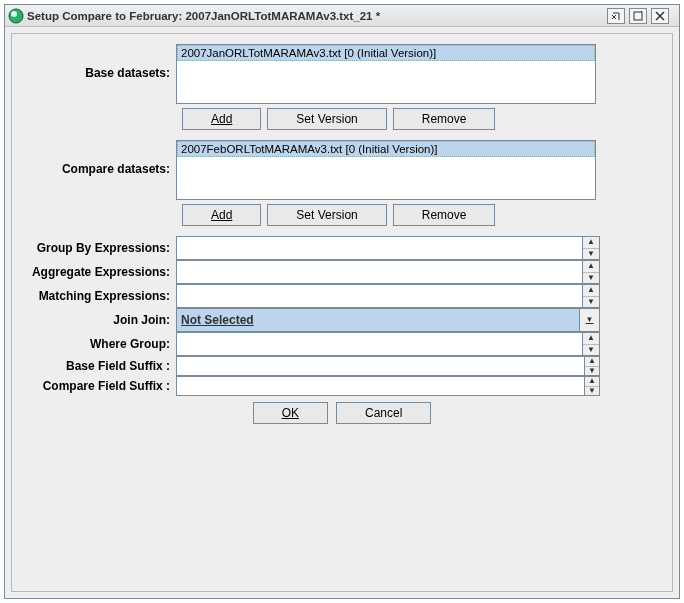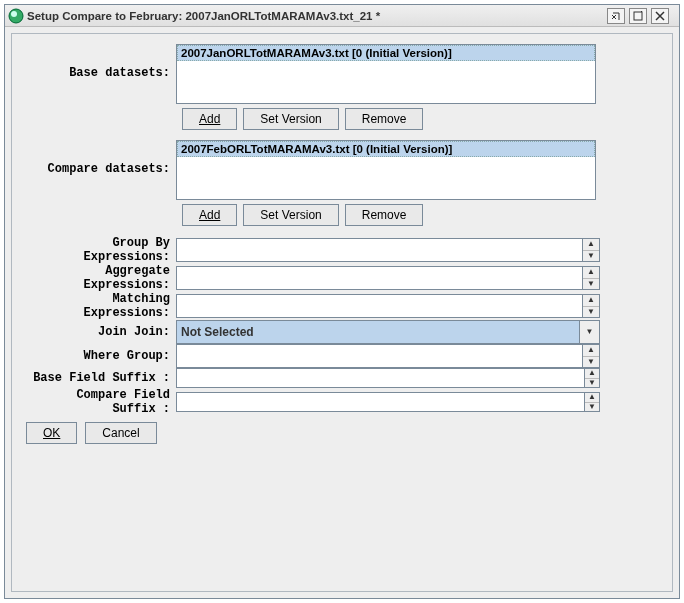--- a/index.html
+++ b/index.html
@@ -72,50 +72,49 @@
     align-items: flex-start;
     margin-bottom: 4px;
   }
   .lbl {
     width: 150px;
     text-align: right;
     padding-right: 6px;
     font-weight: bold;
     font-size: 12px;
     color: #000;
-    font-family: Liberation Mono, monospace;
   }
   .lbl.mid {
     padding-top: 22px;
   }
   .listbox {
     width: 420px;
     height: 60px;
     background: #fff;
     border: 1px solid #7a8a99;
     overflow: auto;
   }
   .li-sel {
     background: #bcd4ec;
     color: #000;
     border: 1px dotted #8aa;
     padding: 1px 3px;
-    font-weight: bold;
+    font-weight: normal;
     font-size: 11.5px;
   }
   .btnrow {
     margin-left: 156px;
     display: flex;
     gap: 6px;
     margin-bottom: 10px;
   }
   .btn {
     border: 1px solid #7a8a99;
     background: #e9e9e9;
-    padding: 3px 16px;
+    padding: 3px 28px;
     font-size: 12px;
     font-family: inherit;
     cursor: pointer;
   }
   .btn .u { text-decoration: underline; }
   .spinwrap {
     position: relative;
     width: 424px;
     height: 24px;
     display: flex;
@@ -141,20 +140,21 @@
     align-items: center; justify-content: center;
     border-bottom: 1px solid #bbb;
     cursor: pointer;
   }
   .sb:last-child { border-bottom: 0; }
   .tri { font-size: 8px; line-height: 1; color: #333; }
   .combo {
     width: 424px;
     height: 24px;
     display: flex;
+    text-decoration: underline;
   }
   .combo-field {
     flex: 1;
     border: 1px solid #7a8a99;
     background: #bcd4ec;
     padding: 0 4px;
     font-weight: bold;
     font-size: 12px;
     display: flex;
     align-items: center;
@@ -170,20 +170,21 @@
   }
   .small-spin {
     width: 424px;
     height: 20px;
     display: flex;
   }
   .small-spin .spin-input { height: 100%; }
   .small-spin .spin-btns { width: 15px; }
   .footer {
     display: flex;
+    justify-content: center;
     gap: 8px;
     margin-top: 6px;
   }
 </style>
 </head>
 <body>
 
 <div class="window">
   <div class="titlebar">
     <span class="icon">

